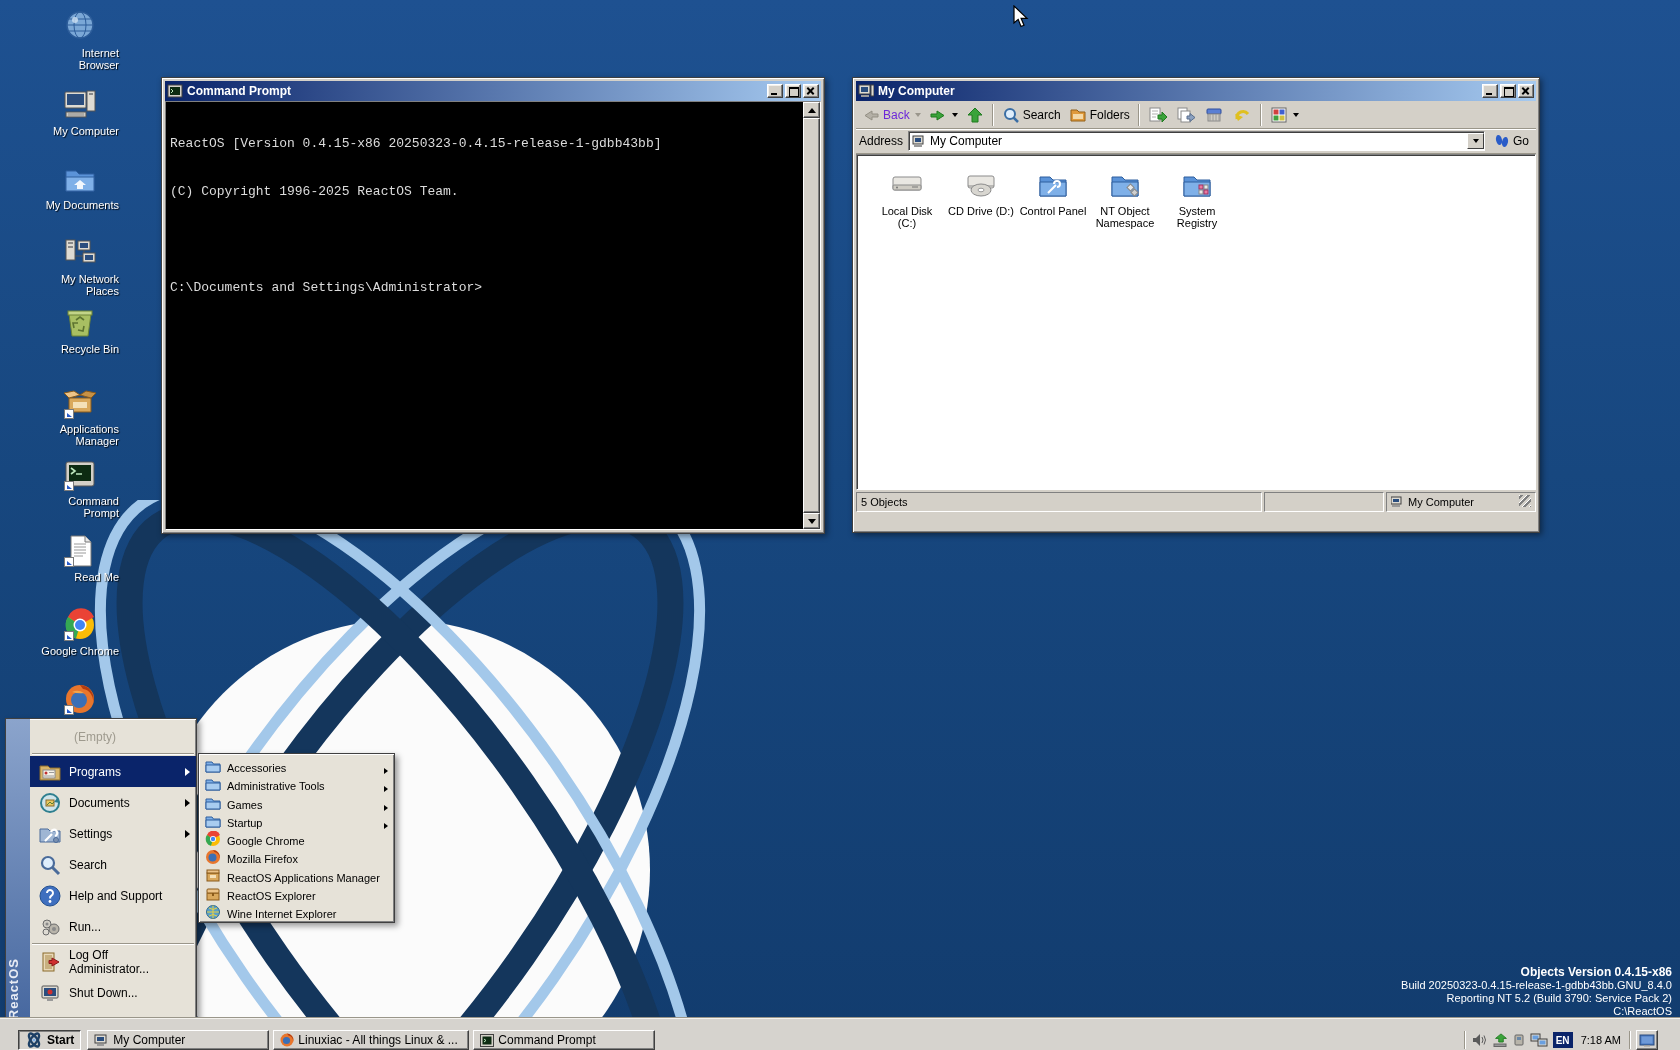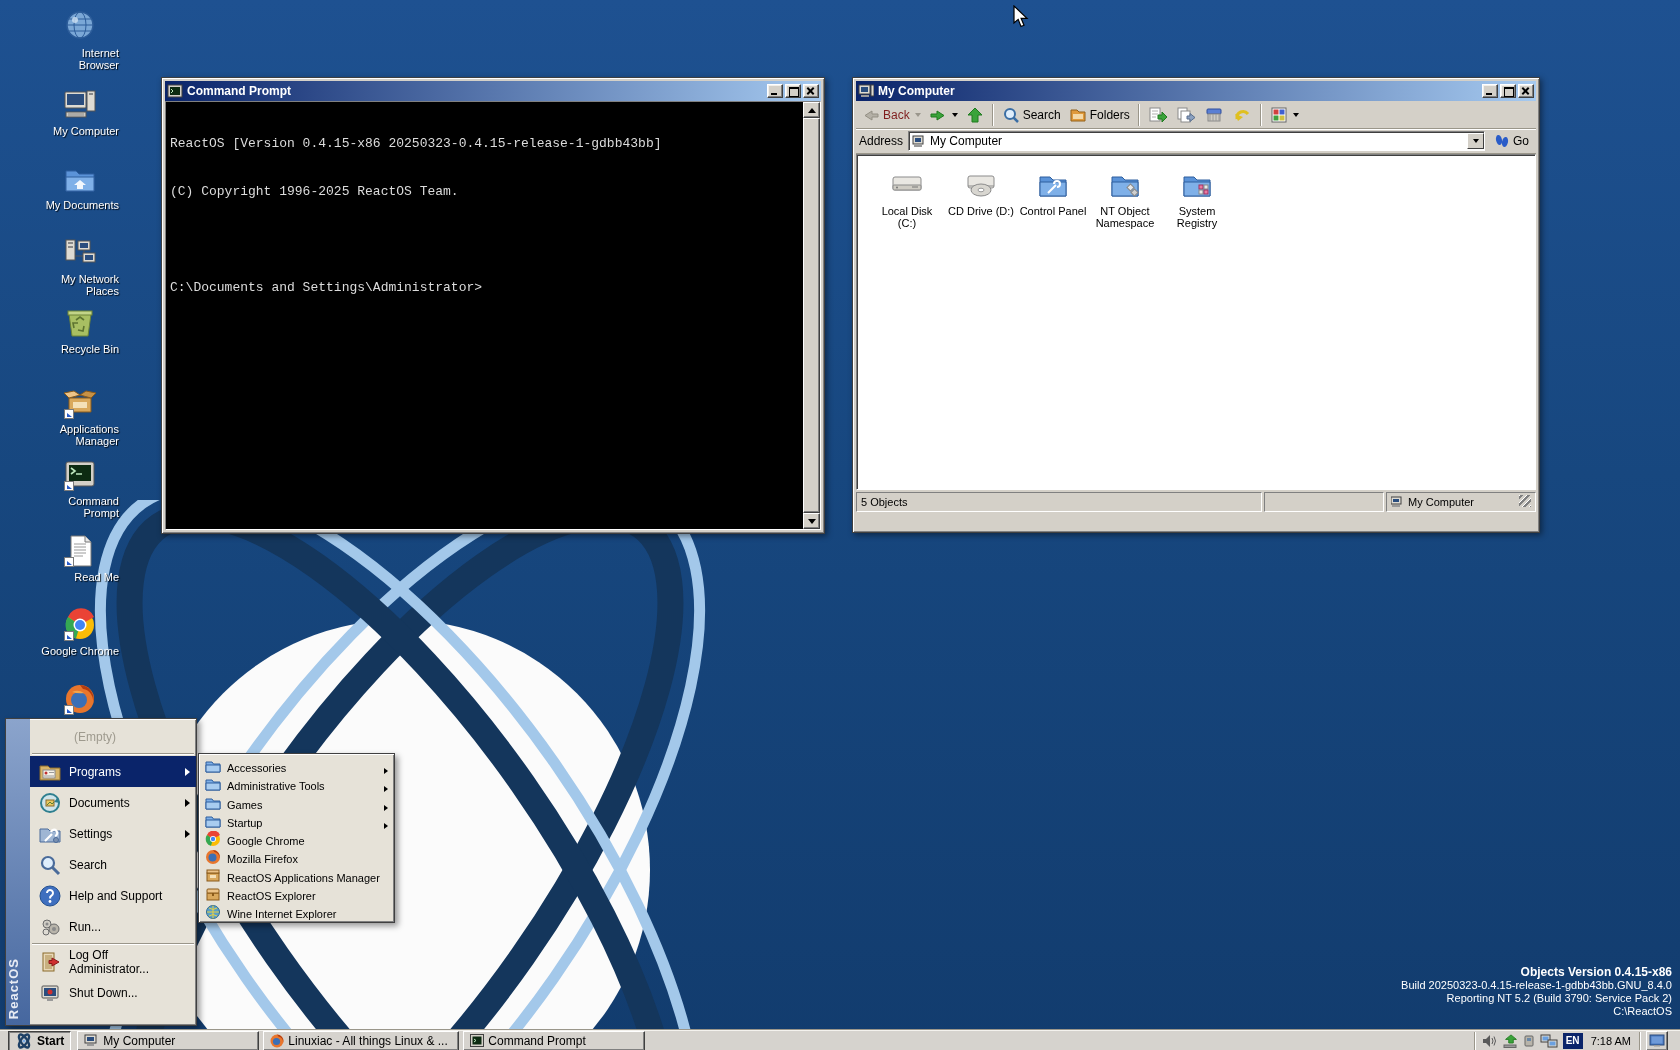--- a/index.html
+++ b/index.html
@@ -51,21 +51,21 @@
   .scr-thumb { flex:1; background:#d4d0c8; border:1px solid; border-color:#fff #404040 #404040 #fff;
                box-shadow: inset -1px -1px 0 #808080; }
 
   
   .menubar { height:21px; display:flex; align-items:center; font-size:12px; color:#000;
              border-bottom:1px solid #9a968a; box-shadow:0 1px 0 #fff; }
   .menubar span { padding:2px 8px; }
   .toolbar { height:28px; display:flex; align-items:center; font-size:12px;
              border-bottom:1px solid #9a968a; box-shadow:0 1px 0 #fff; padding:0 2px; }
   .tbtn { display:flex; align-items:center; gap:3px; padding:2px 3px; border:1px solid transparent; }
-  .tbtn.dis { color:#7f1d1d; }
+  .tbtn.dis { color:#6d28d9; }
   .vsep { width:2px; height:22px; border-left:1px solid #9a968a; border-right:1px solid #fff; margin:0 4px; }
   .caret { width:0; height:0; border-left:3px solid transparent; border-right:3px solid transparent;
            border-top:4px solid #000; margin-left:2px; }
   .caret.gray { border-top-color:#9a968c; }
   .addressbar { height:25px; display:flex; align-items:center; gap:5px; font-size:12px; padding:1px 3px;
                 border-bottom:1px solid #9a968a; box-shadow:0 1px 0 #fff; }
   .combo { flex:1; height:20px; background:#fff; border:1px solid; border-color:#808080 #fff #fff #808080;
            box-shadow:inset 1px 1px 0 #404040; display:flex; align-items:center; gap:4px; padding-left:3px; }
   .combo-btn { margin-left:auto; width:17px; height:16px; background:#d4d0c8; border:1px solid;
                border-color:#fff #404040 #404040 #fff; display:flex; align-items:center; justify-content:center; }
@@ -98,22 +98,22 @@
   
   .submenu { position:absolute; left:198px; top:753px; width:197px; height:170px; background:#e6e2d8;
              border:1px solid #404040; box-shadow: inset 1px 1px 0 #fff, inset -1px -1px 0 #808080, 3px 3px 6px rgba(0,0,0,.4);
              display:flex; flex-direction:column; padding:2px; }
   .pmi { height:18.4px; display:flex; align-items:flex-end; gap:6px; padding:0 4px; font-size:11px; }
   .pmi .mi { width:16px; height:16px; flex:0 0 16px; }
   .pmi .arr { margin-left:auto; width:0; height:0; border-top:3.5px solid transparent; border-bottom:3.5px solid transparent;
               border-left:4.5px solid #000; }
 
   
-  .taskbar { position:absolute; left:0; bottom:0; width:1680px; height:20px; background:#d6d3ce;
-             border-top:1px solid #f4f2ee; box-shadow:0 -1px 0 #9a968a; display:flex; align-items:center; padding:0 8px; }
+  .taskbar { position:absolute; left:0; bottom:0; width:1680px; height:32px; background:#d6d3ce;
+             border-top:1px solid #f4f2ee; box-shadow:0 -1px 0 #9a968a; display:flex; align-items:flex-end; padding:0 18px; }
   .tk-btn { height:20px; display:flex; align-items:center; gap:4px; padding:0 6px; font-size:12px; background:#d6d3ce;
             border:1px solid; border-color:#fff #404040 #404040 #fff; box-shadow:inset -1px -1px 0 #808080;
             white-space:nowrap; overflow:hidden; }
   .tk-start { font-weight:bold; border-color:#404040 #fff #fff #404040; box-shadow:inset 1px 1px 0 #808080; margin-right:6px; }
   .tk-task { width:182px; margin-right:4px; }
   .tray { margin-left:auto; display:flex; align-items:center; gap:5px; height:20px; padding:0 4px; }
   .tray-sep { width:2px; height:18px; border-left:1px solid #9a968a; border-right:1px solid #fff; }
   .lang { width:20px; height:16px; background:#0a246a; color:#fff; font-size:10px; font-weight:bold;
           display:flex; align-items:center; justify-content:center; }
   .clock { font-size:11px; padding:0 3px; }

